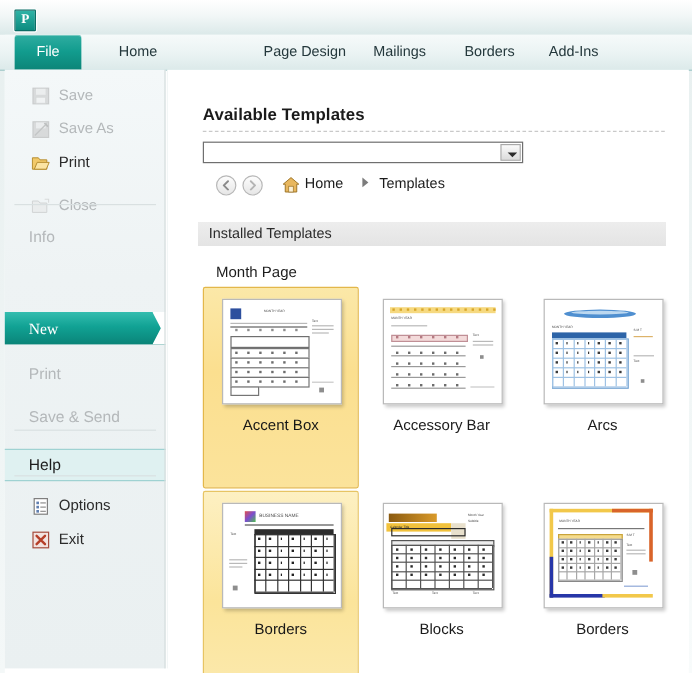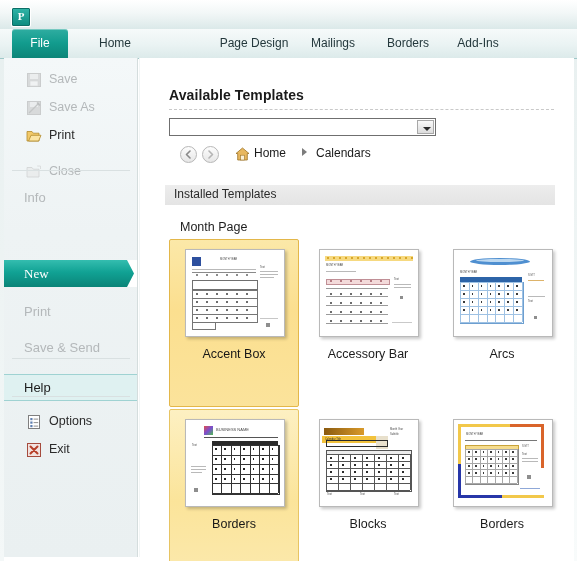--- a/index.html
+++ b/index.html
@@ -318,21 +318,21 @@
         </svg>
       </div>
       <div class="home-ico">
         <svg width="15" height="14" viewBox="0 0 15 14">
           <path d="M7.5 1 L14 6.5 L12.3 6.5 L12.3 13 L2.7 13 L2.7 6.5 L1 6.5 Z" fill="#e8b75e" stroke="#9c7326" stroke-width="0.8"></path>
           <rect x="5.6" y="8.2" width="3.8" height="4.8" fill="#fbf0d6" stroke="#9c7326" stroke-width="0.6"></rect>
         </svg>
       </div>
       <div class="bc-home">Home</div>
       <div class="bc-sep"></div>
-      <div class="bc-cal">Calendars</div>
+      <div class="bc-cal">Templates</div>
     </div>
 
     <div class="inst-band">
       <span>Installed Templates</span>
     </div>
 
     <div class="group-label">Month Page</div>
 
     <div class="tgrid" id="tgrid">
         <div class="tcell state-selected" style="left: 0px; top: 0px;">

